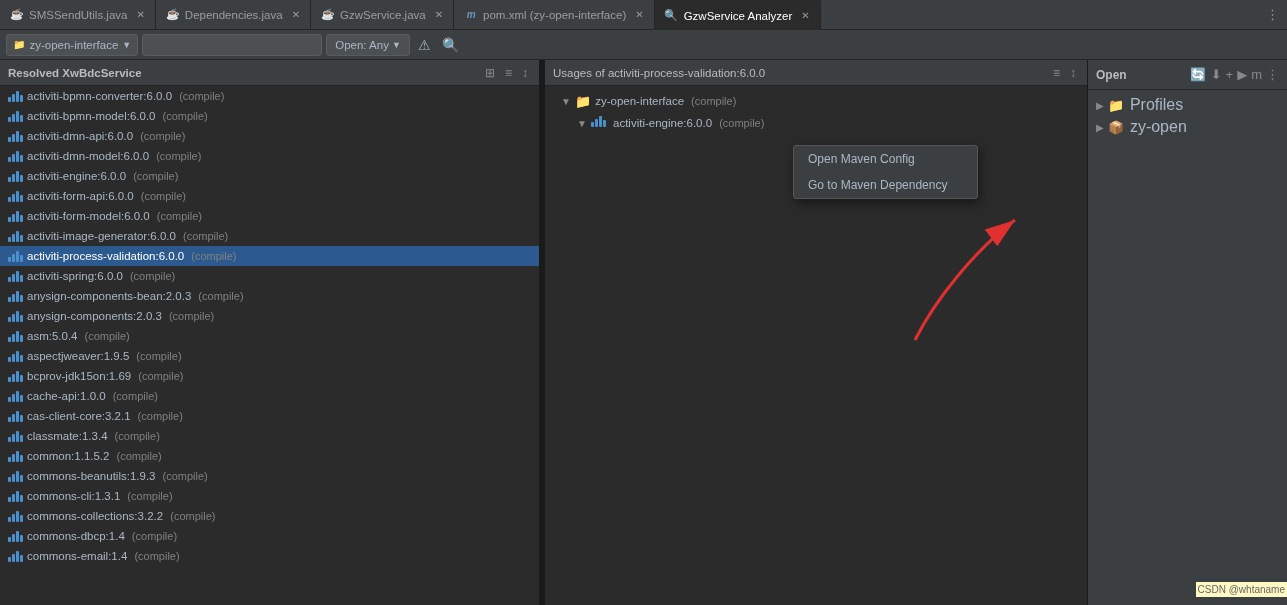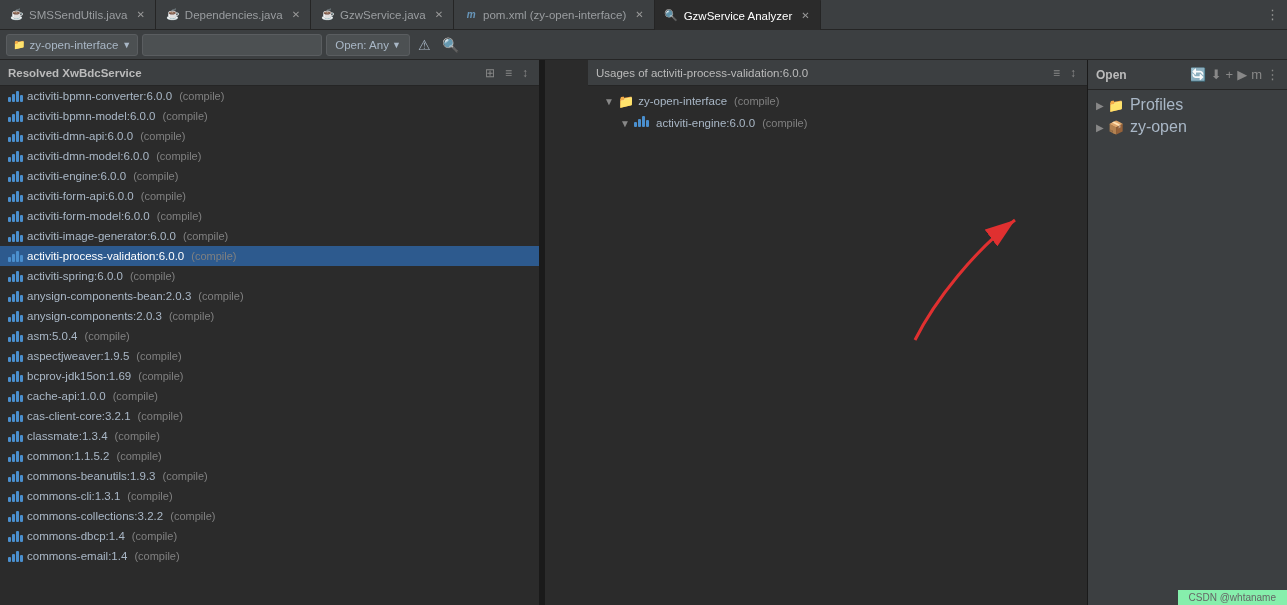--- a/index.html
+++ b/index.html
@@ -182,21 +182,20 @@
       color: #808080;
       font-size: 11px;
     }
 
     
     .right-panel {
       flex: 1;
       display: flex;
       flex-direction: column;
       position: relative;
-      padding-left: 43px;
     }
     .right-panel-header {
       height: 26px;
       background: #3c3f41;
       border-bottom: 1px solid #252525;
       display: flex;
       align-items: center;
       padding: 0 8px;
       justify-content: space-between;
     }
@@ -320,26 +319,26 @@
     
     .v-splitter {
       width: 5px;
       background: #1a1a1a;
       cursor: col-resize;
     }
 
     
     .bottom-bar {
       position: fixed;
-      bottom: 0;
+      bottom: 8px;
       right: 0;
-      padding: 2px 11px;
+      padding: 2px 2px;
       color: #666;
       font-size: 10px;
-      background: #86efac;
+      background: #fef9c3;
     }
   </style>
 </head>
 <body>
 
 <div class="tab-bar">
   <div class="tab">
     <span class="tab-icon" style="color:#e8a84a;">☕</span>
     <span>SMSSendUtils.java</span>
     <span class="tab-close">✕</span>
@@ -670,20 +669,24 @@
             <span style="width:3px;height:11px;background:#4a8fce;display:inline-block;border-radius:1px;"></span>
             <span style="width:3px;height:7px;background:#4a8fce;display:inline-block;border-radius:1px;"></span>
           </span>
         </span>
         <span class="tree-label">activiti-engine:6.0.0</span>
         <span class="tree-scope">&nbsp;(compile)</span>
       </div>
 
     </div>
 
+    <div class="context-menu">
+      <div class="context-menu-item">Open Maven Config</div>
+      <div class="context-menu-item">Go to Maven Dependency</div>
+    </div>
 
     <div class="arrow-container">
       <svg width="260" height="180" viewBox="0 0 260 180">
         <defs>
           <marker id="arrowhead" markerWidth="10" markerHeight="7" refX="10" refY="3.5" orient="auto">
             <polygon points="0 0, 10 3.5, 0 7" fill="#e03030"></polygon>
           </marker>
         </defs>
         <path d="M 60 170 C 80 130, 120 80, 160 50" stroke="#e03030" stroke-width="3" fill="none" marker-end="url(#arrowhead)"></path>
       </svg>

